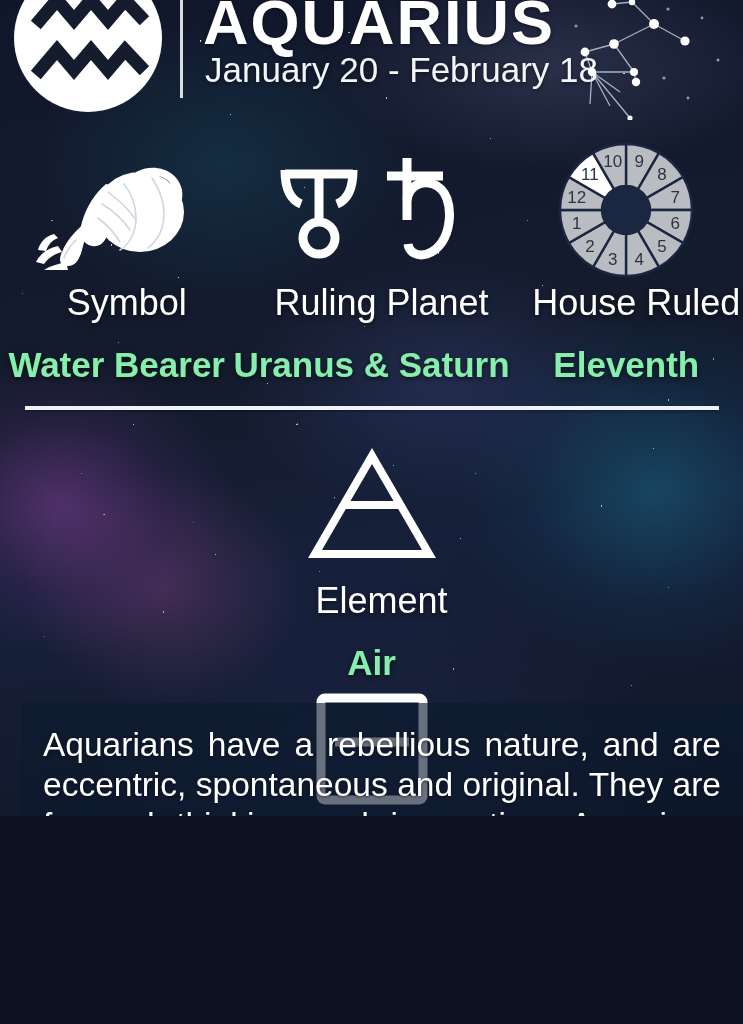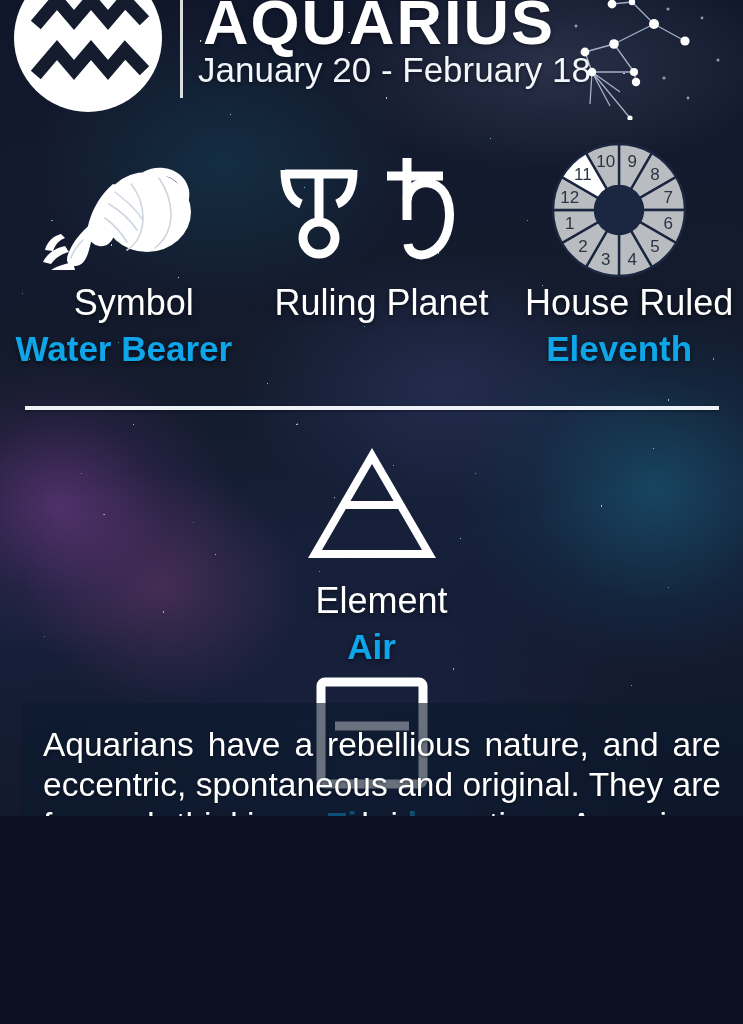--- a/index.html
+++ b/index.html
@@ -118,21 +118,21 @@
     background:rgba(255,255,255,.85);
   }
   #sign-name {
     position:absolute; left:203px; top:-14px;
     font-size:63px; font-weight:700;
     letter-spacing:2px;
     color:#ffffff;
     text-shadow:0 1px 4px rgba(0,0,0,.45);
   }
   #date-range {
-    position:absolute; left:198px; top:50px;
+    position:absolute; left:205px; top:50px;
     font-size:35px; font-weight:400;
     color:#f2f6fb;
     text-shadow:0 1px 4px rgba(0,0,0,.5);
   }
   #constellation {
     position:absolute; right:0; top:0; width:175px; height:120px;
   }
 
   
   .row {
@@ -152,23 +152,23 @@
   .cell-label {
     font-size:36px; font-weight:400;
     color:#ffffff;
     line-height:1.05;
     text-shadow:0 2px 5px rgba(0,0,0,.55);
     white-space:nowrap;
     margin-left:20px;
   }
   .cell-value {
     font-size:35px; font-weight:700;
-    color:#0ea5e9;
+    color:#86efac;
     line-height:1.2;
-    margin-top:6px;
+    margin-top:22px;
     text-shadow:0 2px 5px rgba(0,0,0,.55);
     white-space:nowrap;
   }
 
   #row-top { top:146px; }
   #row-top .icon-box { height:128px; }
   #row-bottom { top:440px;flex-direction:column; }
   #row-bottom .icon-box { height:130px; }
 
   
@@ -299,20 +299,21 @@
           </g>
 
           <g fill="none" stroke="#ffffff" stroke-width="9" stroke-linecap="butt">
             <line x1="120" y1="26" x2="176" y2="26"></line>
             <line x1="140" y1="8" x2="140" y2="70"></line>
             <path d="M140,50 C142,36 154,30 166,34 C180,39 184,56 182,72 C180,88 172,100 160,104 C150,107 142,102 141,94"></path>
           </g>
         </svg>
       </div>
       <div class="cell-label">Ruling Planet</div>
+      <div class="cell-value">Uranus &amp; Saturn</div>
     </div>
 
     <div class="cell">
       <div class="icon-box">
         <svg width="140" height="140" viewBox="0 0 140 140" id="house-wheel-svg">
           <circle cx="70" cy="70" r="66" fill="rgba(20,30,48,.35)"></circle>
           <g id="wheel-segments">
               <path d="M70,4 A66,66 0 0 1 103,12.842323350227055 L82,49.21539030917347 A24,24 0 0 0 70,46 Z" fill="#b9bcc0" stroke="#1b2740" stroke-width="2.4"></path>
               <path d="M103,12.842323350227055 A66,66 0 0 1 127.15767664977295,37.00000000000001 L90.78460969082653,58 A24,24 0 0 0 82,49.21539030917347 Z" fill="#b9bcc0" stroke="#1b2740" stroke-width="2.4"></path>
               <path d="M127.15767664977295,37.00000000000001 A66,66 0 0 1 136,70 L94,70 A24,24 0 0 0 90.78460969082653,58 Z" fill="#b9bcc0" stroke="#1b2740" stroke-width="2.4"></path>

